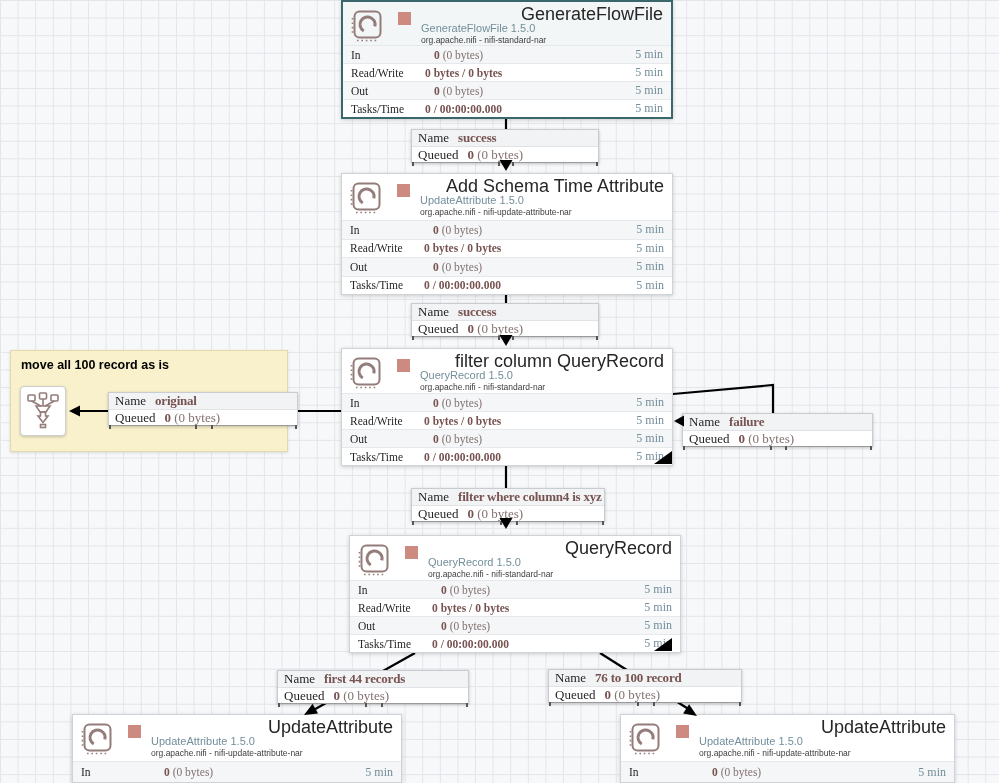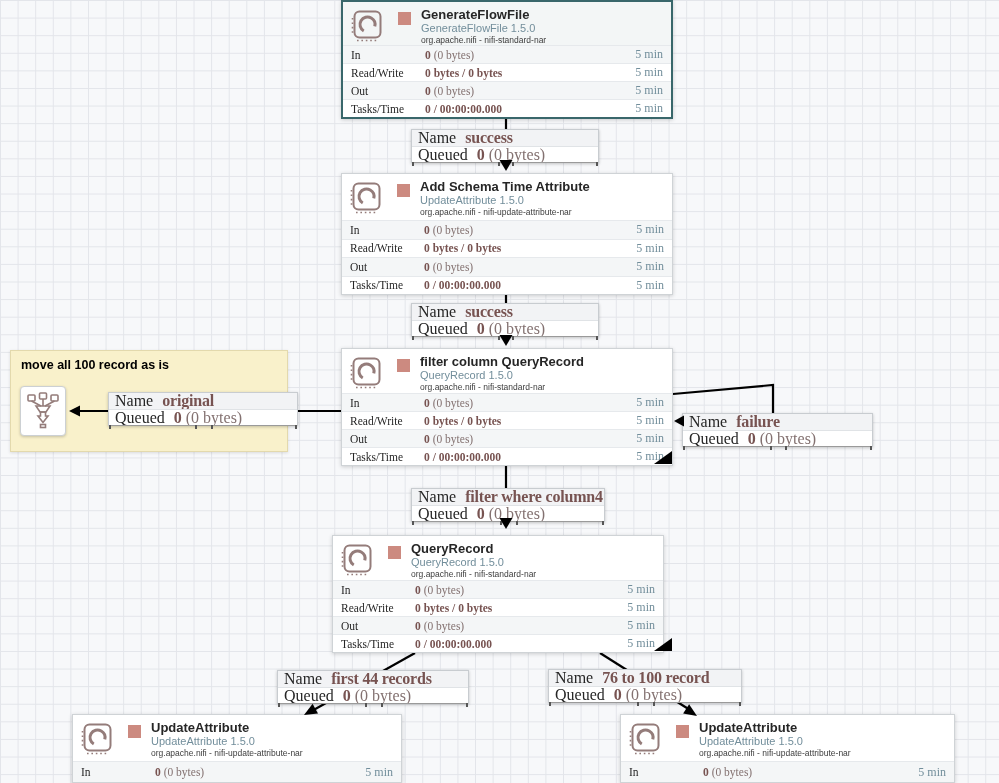--- a/index.html
+++ b/index.html
@@ -17,37 +17,37 @@
     position:absolute;background:#fff;border:1px solid #cfd3d6;
     box-shadow:0 1px 4px rgba(0,0,0,.18);z-index:3;
     display:flex;flex-direction:column;box-sizing:border-box;
   }
   .proc.selected{border:2px solid var(--selected-border,#39676b);}
   .proc.selected .phead{background:#f3f6f6;}
   .phead{display:flex;align-items:flex-start;padding:5px 8px 0 8px;box-sizing:border-box;}
   .stamp{margin-top:2px;flex:0 0 auto;}
   .stop{display:inline-block;width:13px;height:13px;background:var(--stopped,#cc8a80);margin:5px 10px 0 13px;flex:0 0 auto;}
   .ptxt{flex:1;min-width:0;}
-  .ptitle{font-size:13px;font-weight:700;color:#262626;line-height:15px;white-space:nowrap;}
+  .ptitle{font-size:18px;font-weight:400;color:#262626;line-height:15px;white-space:nowrap;text-align:right;}
   .ptype{font-size:11px;color:var(--muted,#728e9b);line-height:13px;white-space:nowrap;}
   .pbundle{font-size:8.5px;color:#3d3d3d;line-height:11px;white-space:nowrap;}
   .rows{flex:1;display:flex;flex-direction:column;}
   .row{flex:1;display:flex;align-items:center;padding:0 8px;border-top:1px solid #e6e9ec;
        font-family:"Liberation Serif","DejaVu Serif",serif;font-size:11.5px;box-sizing:border-box;}
-  .row.alt{background:#f4f6f7;}
+  .row.alt{background:#f4f6f7;gap:9px;}
   .rl{width:74px;color:#262626;flex:0 0 auto;}
   .rv{flex:1;color:var(--value,#775351);white-space:nowrap;}
   .rv b{color:var(--value,#775351);}
   .rv .rest{color:var(--value-light,#837170);}
   .rt{color:var(--muted,#728e9b);font-size:12px;flex:0 0 auto;}
   
   .clabel{
     position:absolute;background:#fff;border:1px solid #c8ccd0;z-index:3;
     box-shadow:0 1px 3px rgba(0,0,0,.22);box-sizing:border-box;height:34px;
-    font-family:"Liberation Serif","DejaVu Serif",serif;font-size:16px;
+    font-family:"Liberation Serif","DejaVu Serif",serif;font-size:13px;
   }
   .cl-row{height:15px;line-height:15px;display:flex;padding:0 6px;white-space:nowrap;overflow:hidden;}
   .cl-head{background:#f2f3f5;border-bottom:1px solid #e0e3e6;height:16px;line-height:16px;}
   .cl-k{margin-right:9px;color:#262626;}
   .cl-v{font-weight:bold;color:var(--value,#775351);letter-spacing:-.2px;}
   .cl-v2 b{color:var(--value,#775351);}
   .cl-v2 .rest{color:var(--value-light,#837170);}
   .ticks{position:relative;height:2px;border-top:1px solid #9a9a9a;}
   .tk{position:absolute;top:-1px;width:2px;height:4px;background:#555;}
   .tk1{left:0;}  .tk2{left:46%;} .tk3{left:54%;} .tk4{right:0;}
@@ -217,21 +217,21 @@
       <span class="rt">5 min</span>
     </div>
     <div class="row">
       <span class="rl">Tasks/Time</span>
       <span class="rv"><b>0 / 00:00:00.000</b></span>
       <span class="rt">5 min</span>
     </div>
   </div>
 </div>
 
-<div class="proc" style="left:332px;top:535px;width:332px;height:118px">
+<div class="proc" style="left:349px;top:535px;width:332px;height:118px">
   <div class="phead" style="height:44px">
     <svg class="stamp" width="34" height="34" viewBox="0 0 34 34">
       <g class="iconstroke" stroke-width="2">
         <rect x="3.5" y="2.5" width="26" height="26" rx="5"></rect>
         <circle cx="16.5" cy="15.5" r="7.5" stroke-width="3" stroke-dasharray="33 14" transform="rotate(120 16.5 15.5)"></circle>
         <line x1="6" y1="31.5" x2="27" y2="31.5" stroke-width="1.6" stroke-dasharray="1.6 2.8"></line>
         <line x1="1.5" y1="9" x2="1.5" y2="26" stroke-width="1.6" stroke-dasharray="1.6 2.8"></line>
       </g>
     </svg>
     <span class="stop"></span>

